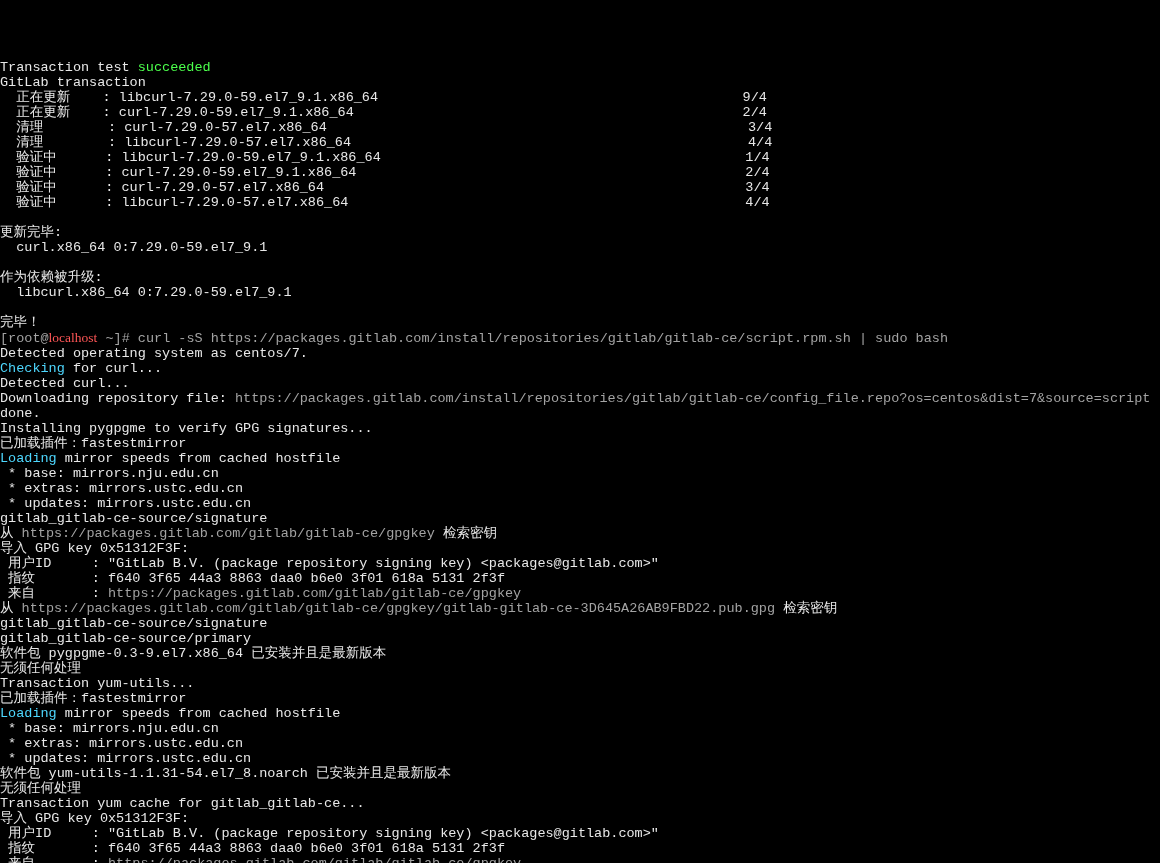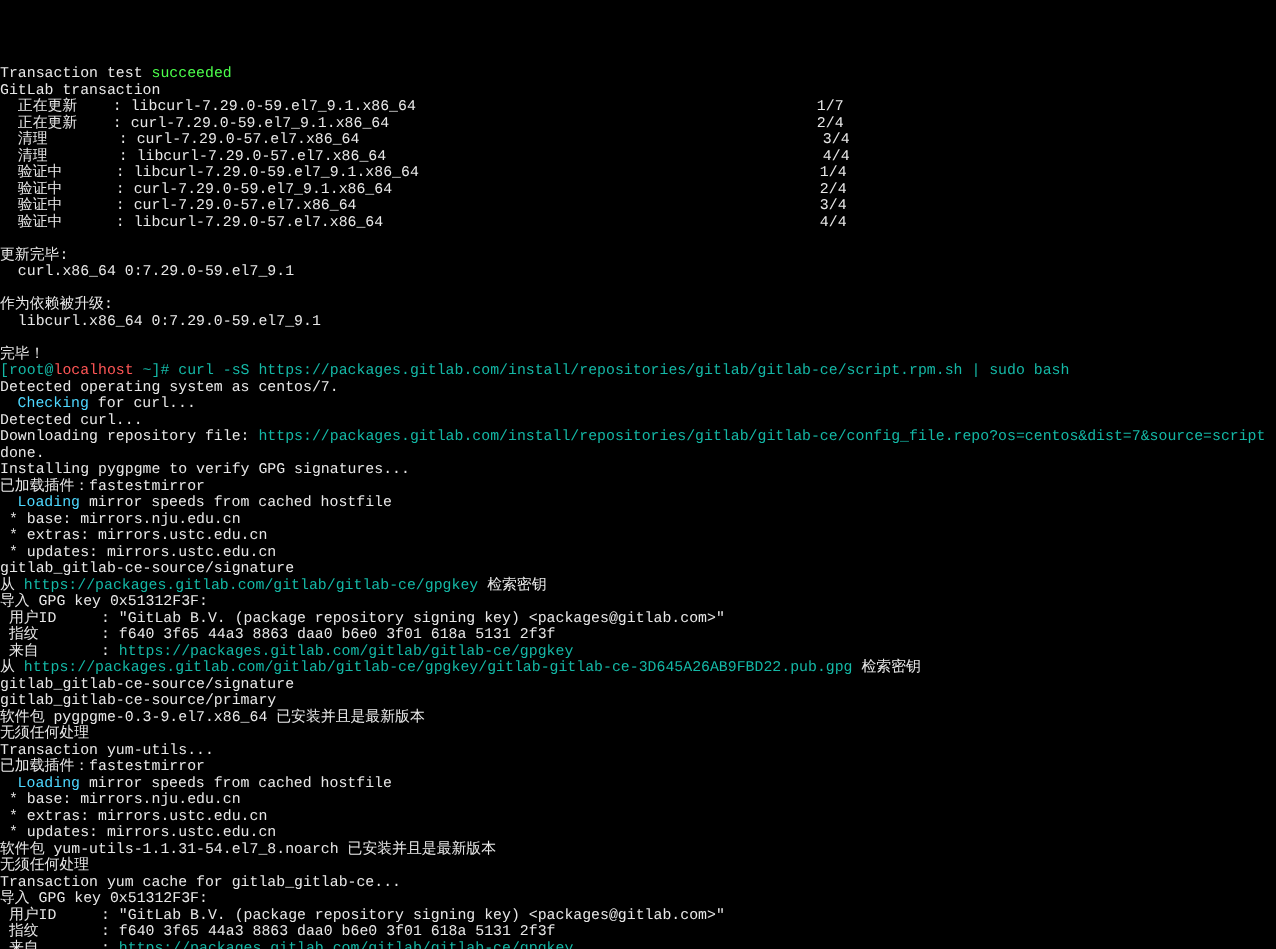--- a/index.html
+++ b/index.html
@@ -9,33 +9,33 @@
     color: #e8e8e8;
     font-family: Consolas, "Courier New", monospace;
     font-size: 13.5px;
     line-height: 15px;
     white-space: pre;
     overflow: hidden;
     width: 1160px;
     height: 863px;
   }
   .green  { color: #4cff4c; }
-  .cyan   { color: #4ed8ff; padding-left: 16px; }
-  .red    { color: #ff5656; }
-  .white  { color: #14b8a6; }
+  .cyan   { color: #4ed8ff; }
+  .red    { color: #ff5656; font-family: Liberation Serif, serif; }
+  .white  { color: #a3a3a3; }
   .url    { }
   .term   { padding: 0; }
 </style>
 </head>
 <body>
 
 
 <div class="term"><span>Transaction test </span><span class="green">succeeded</span>
 <span>GitLab transaction</span>
-<span>  正在更新    : libcurl-7.29.0-59.el7_9.1.x86_64                                             1/7</span>
+<span>  正在更新    : libcurl-7.29.0-59.el7_9.1.x86_64                                             9/4</span>
 <span>  正在更新    : curl-7.29.0-59.el7_9.1.x86_64                                                2/4</span>
 <span>  清理        : curl-7.29.0-57.el7.x86_64                                                    3/4</span>
 <span>  清理        : libcurl-7.29.0-57.el7.x86_64                                                 4/4</span>
 <span>  验证中      : libcurl-7.29.0-59.el7_9.1.x86_64                                             1/4</span>
 <span>  验证中      : curl-7.29.0-59.el7_9.1.x86_64                                                2/4</span>
 <span>  验证中      : curl-7.29.0-57.el7.x86_64                                                    3/4</span>
 <span>  验证中      : libcurl-7.29.0-57.el7.x86_64                                                 4/4</span>
 <span></span>
 <span>更新完毕:</span>
 <span>  curl.x86_64 0:7.29.0-59.el7_9.1</span>

